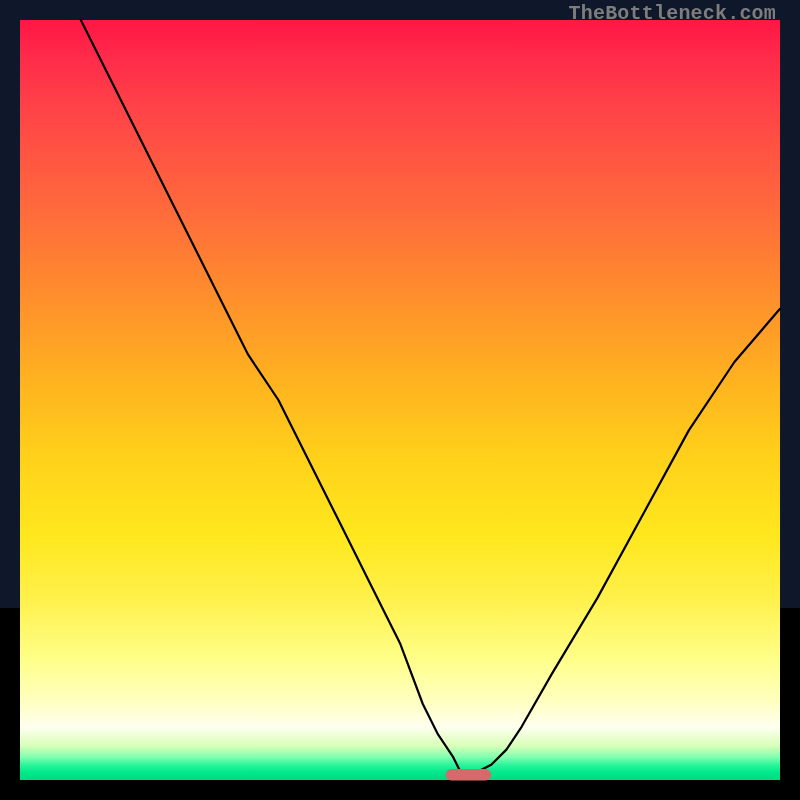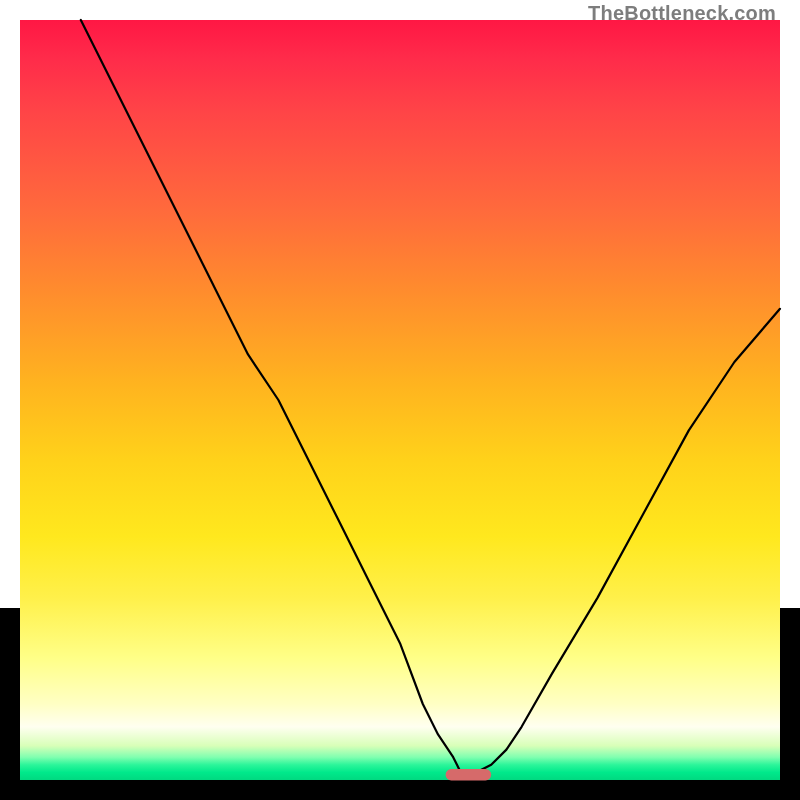--- a/index.html
+++ b/index.html
@@ -8,21 +8,22 @@
     width: 800px;
     height: 800px;
     background: #000;
     overflow: hidden;
     font-family: Arial, Helvetica, sans-serif;
   }
   .frame {
     position: relative;
     width: 800px;
     height: 608px;
-    background: #ffffff;
+    background: #0f172a;
+    font-family: Liberation Mono, monospace;
   }
   .plot-area {
     position: absolute;
     left: 20px;
     top: 20px;
     width: 760px;
     height: 760px;
     background: linear-gradient(
       to bottom,
       #ff1744 0%,

